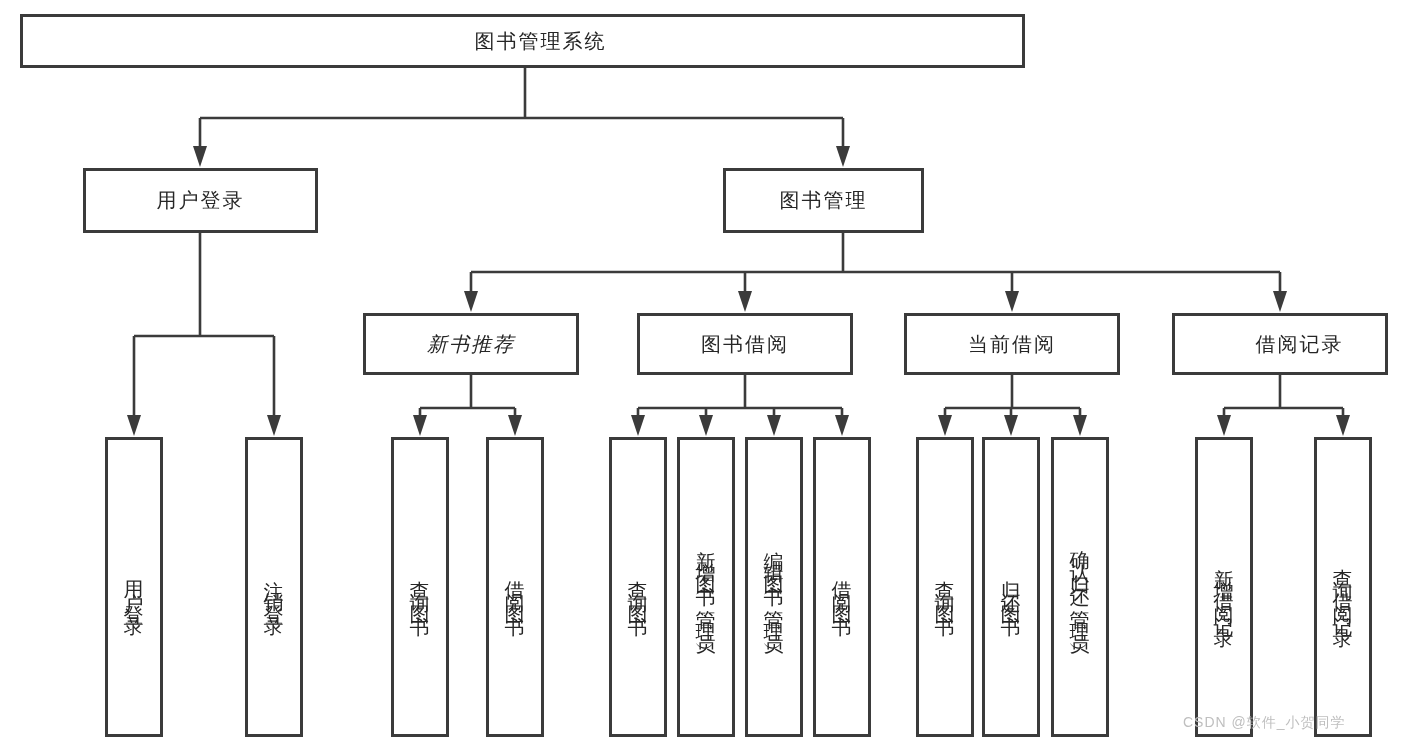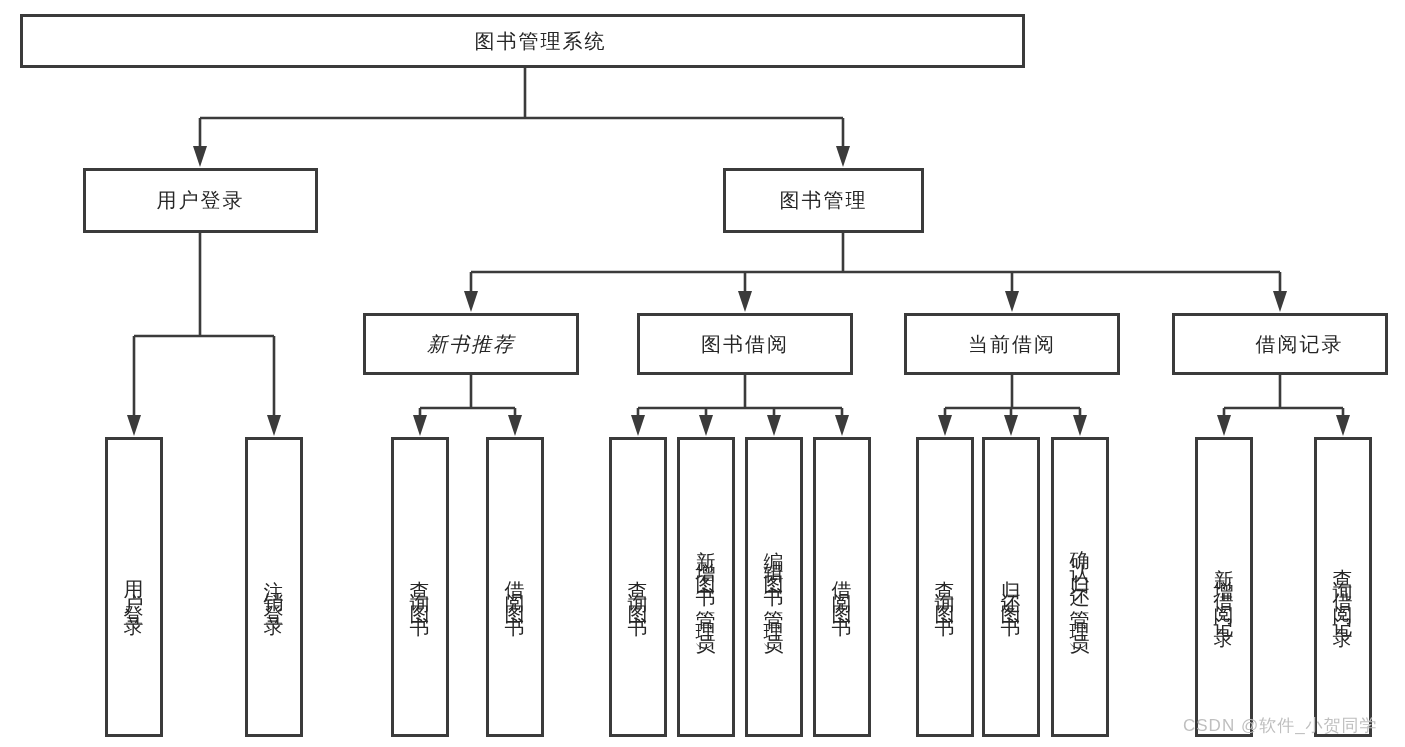--- a/index.html
+++ b/index.html
@@ -43,21 +43,21 @@
   
   .leaf{top:437px;width:58px;height:300px;}
   .l-a1{left:105px;} .l-a2{left:245px;}
   .l-b1{left:391px;} .l-b2{left:486px;}
   .l-c1{left:609px;} .l-c2{left:677px;} .l-c3{left:745px;} .l-c4{left:813px;}
   .l-d1{left:916px;} .l-d2{left:982px;} .l-d3{left:1051px;}
   .l-e1{left:1195px;} .l-e2{left:1314px;}
   #watermark{
     position:absolute;
     left:1183px; top:714px;
-    font-size:17px;
+    font-size:14px;
     color:#bfbfbf;
     letter-spacing:1px;
     white-space:nowrap;
   }
 </style>
 </head>
 <body>
 
 <div id="stage">
 

